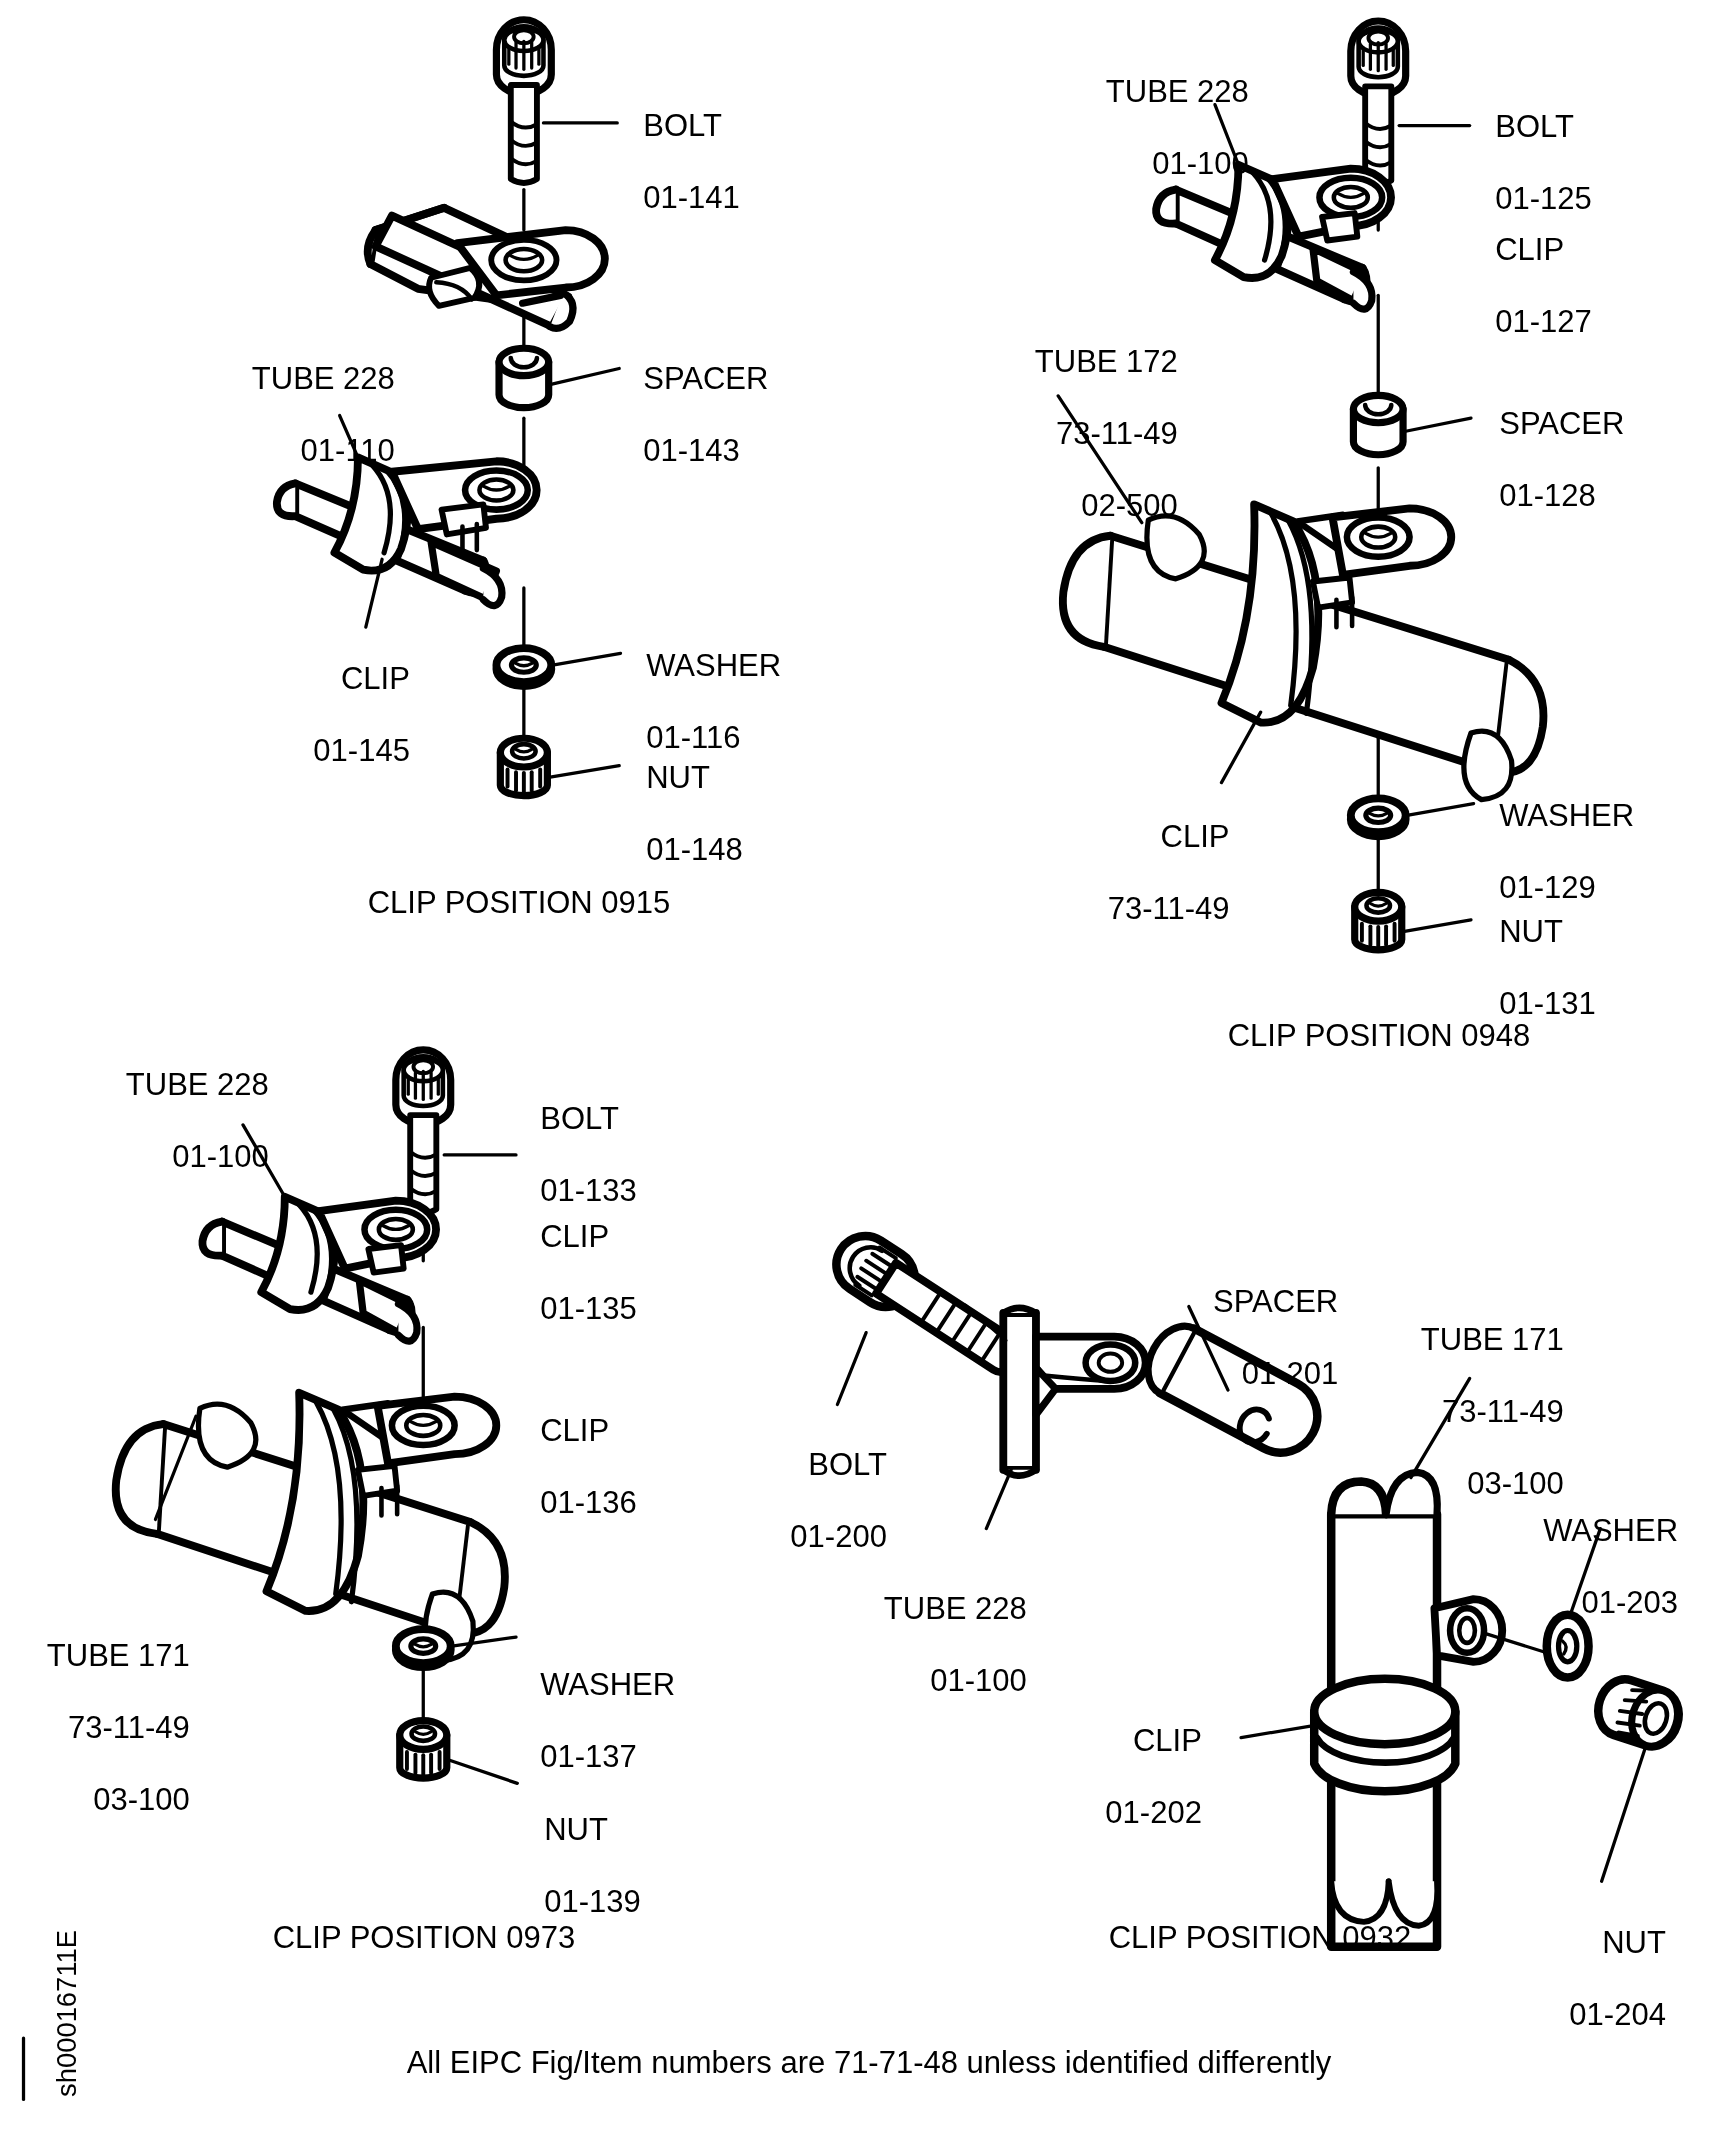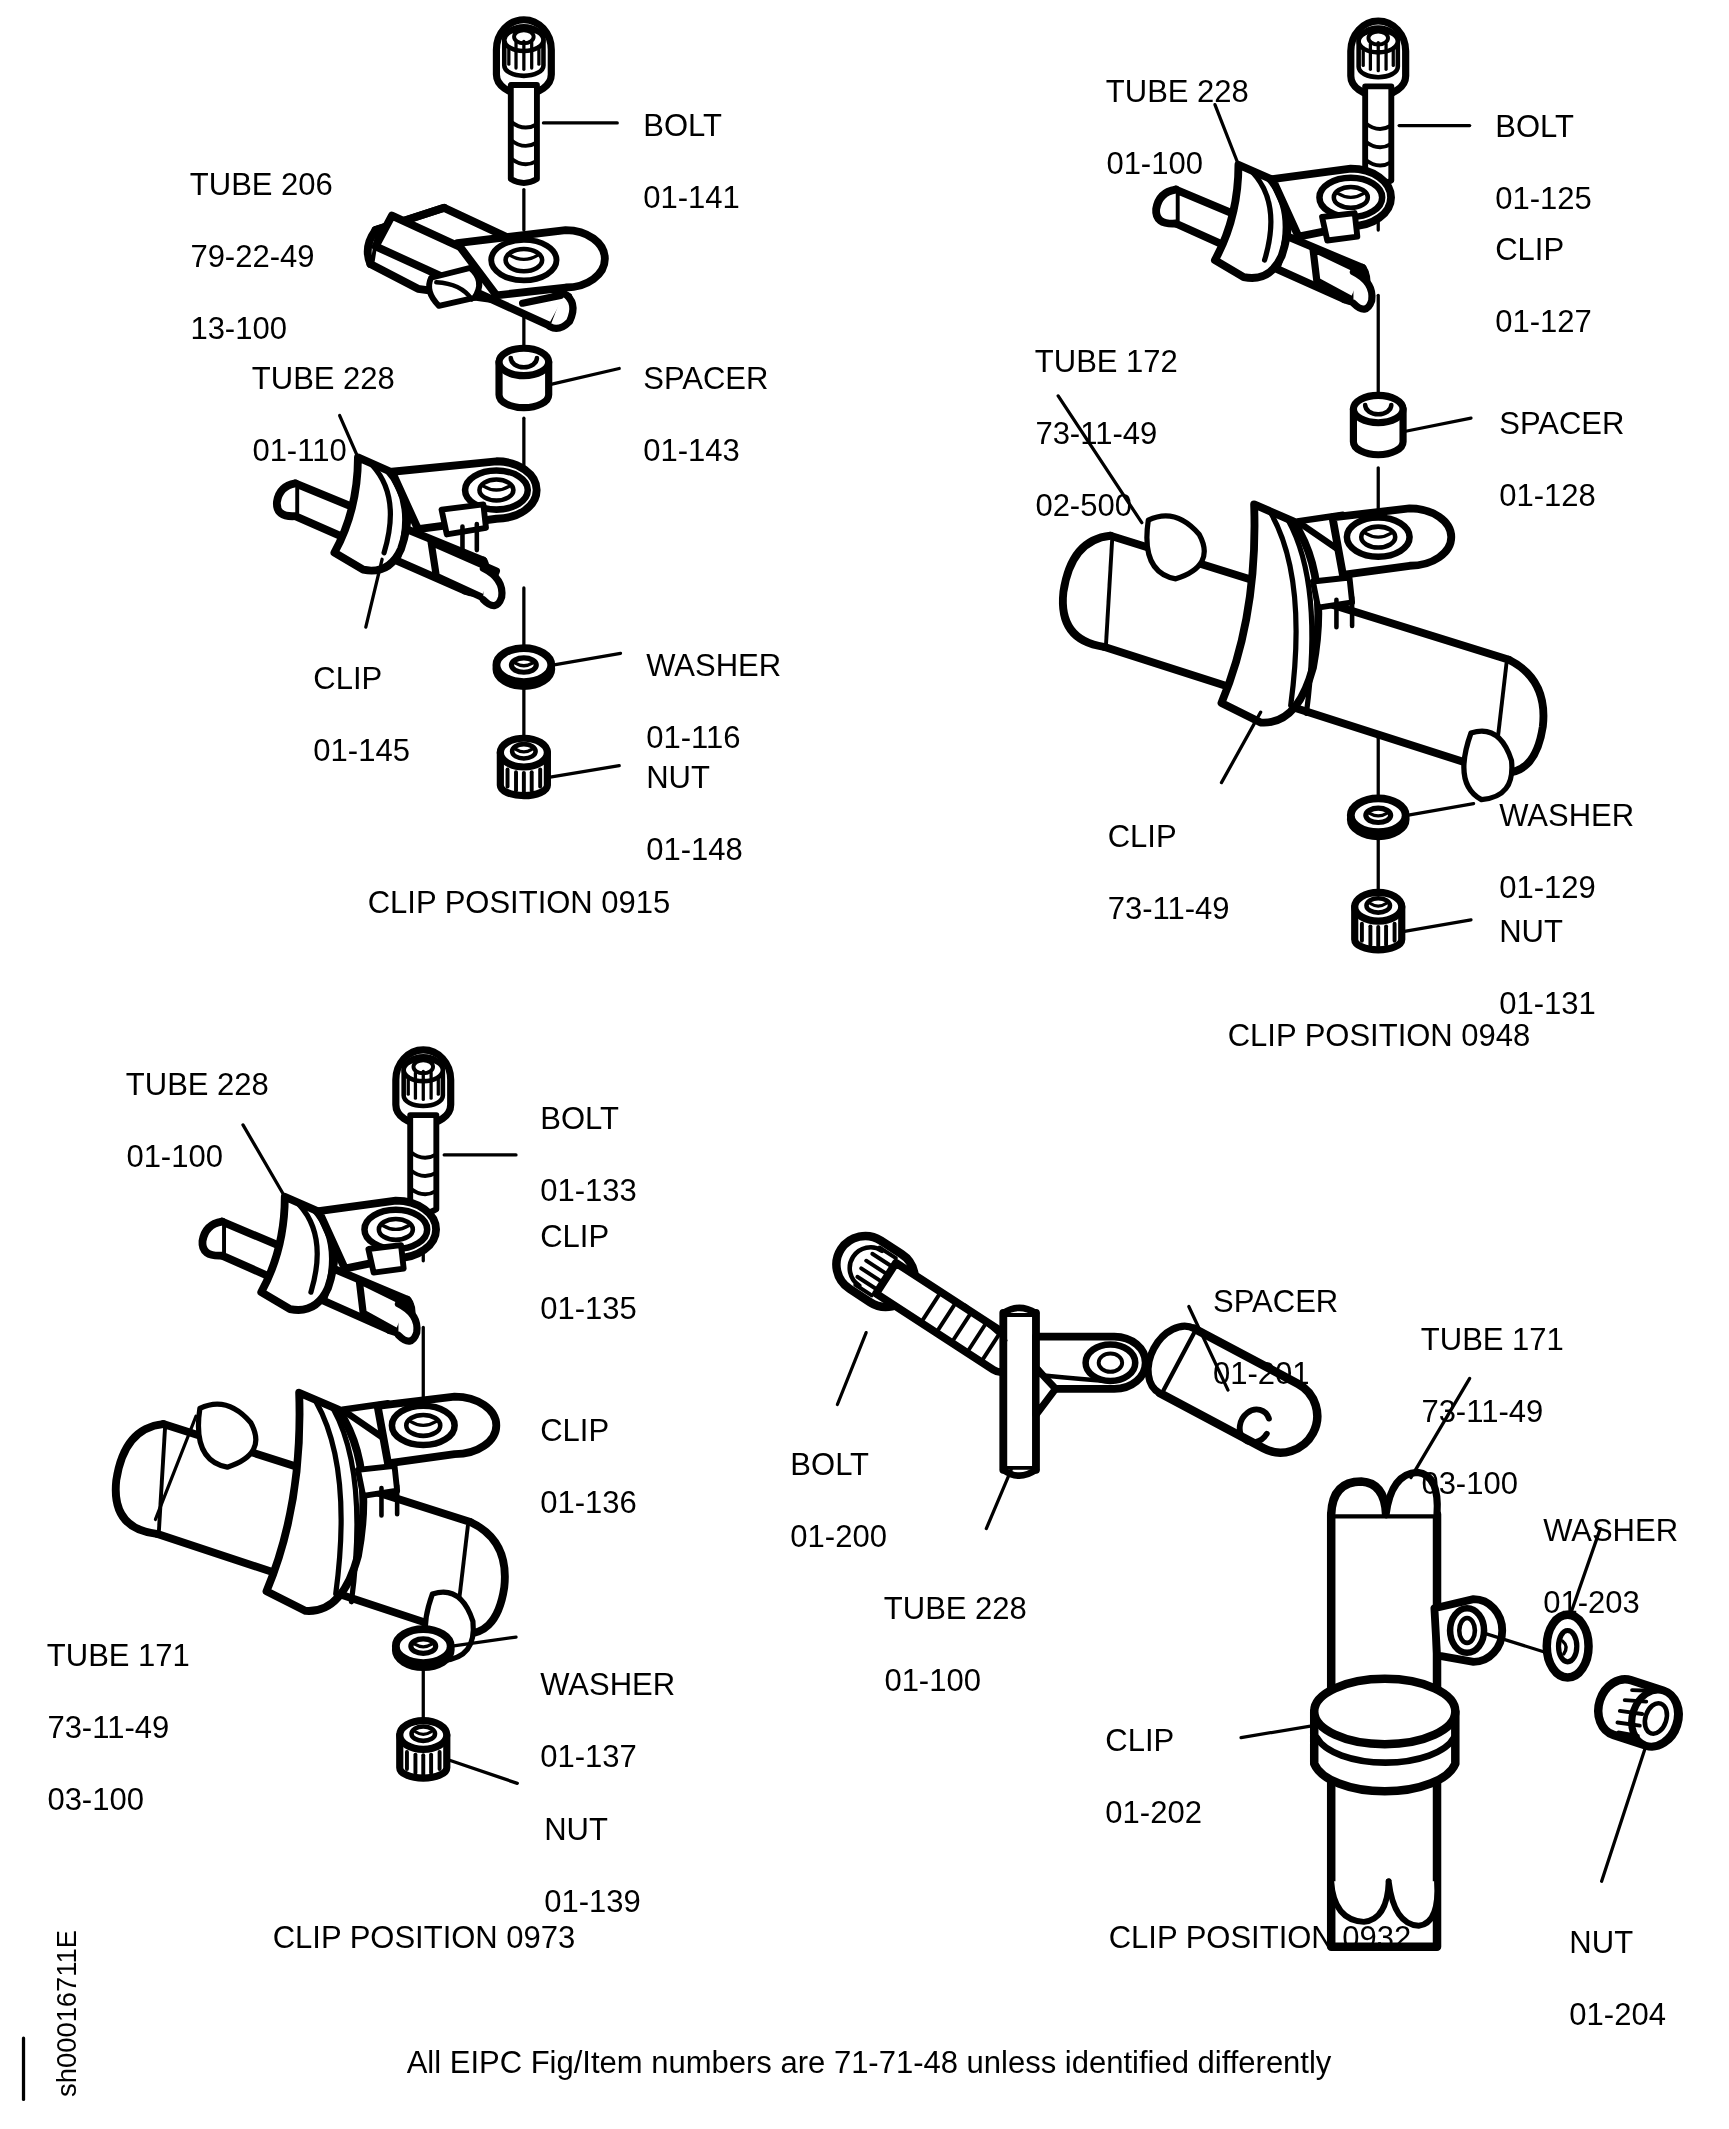--- a/index.html
+++ b/index.html
@@ -11,21 +11,21 @@
   svg.art{position:absolute;left:0;top:0;width:1729px;height:2129px;}
   .lbl{
     position:absolute;
     font-family:"Liberation Sans",sans-serif;
     font-size:31px;
     line-height:36px;
     color:#000;
     white-space:pre;
     letter-spacing:0px;
   }
-  .lbl.ctr{text-align:left;transform:translateX(-50%);}
+  .lbl.ctr{text-align:right;transform:translateX(-50%);}
   .lbl.lft{text-align:left;}
   .pos{
     position:absolute;font-size:31px;line-height:36px;
     font-family:"Liberation Sans",sans-serif;
     white-space:pre;text-align:center;transform:translateX(-50%);
   }
   .footer{
     position:absolute;font-size:31px;
     font-family:"Liberation Sans",sans-serif;
     white-space:pre;text-align:left;transform:translateX(-50%);
@@ -367,25 +367,20 @@
   <path d="M 36 3120 L 36 3214" stroke-width="5"></path>
 
   </g>
 </svg>
 
 <div class="lbl lft" style="left:626px;top:72px;">
   <span>BOLT</span><br>
   <span>01-141</span>
 </div>
 
-<div class="lbl ctr" style="left:253px;top:131px;">
-  <span>TUBE 206</span><br>
-  <span>79-22-49</span><br>
-  <span>13-100</span>
-</div>
 
 <div class="lbl lft" style="left:626px;top:325px;">
   <span>SPACER</span><br>
   <span>01-143</span>
 </div>
 
 <div class="lbl ctr" style="left:315px;top:325px;">
   <span>TUBE 228</span><br>
   <span>01-110</span>
 </div>

